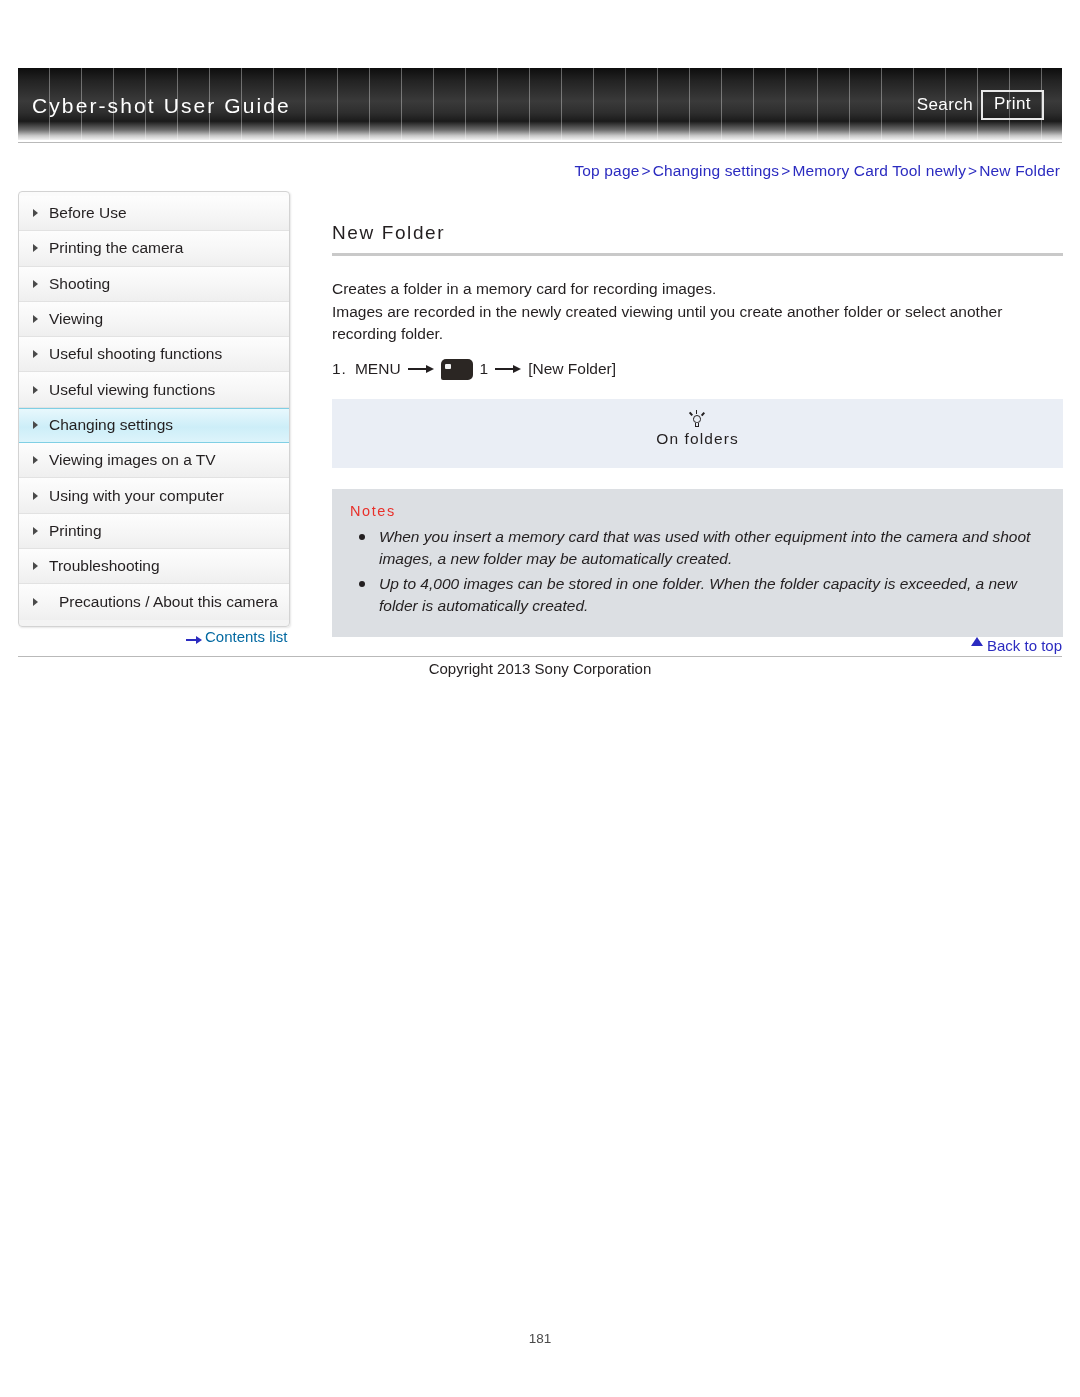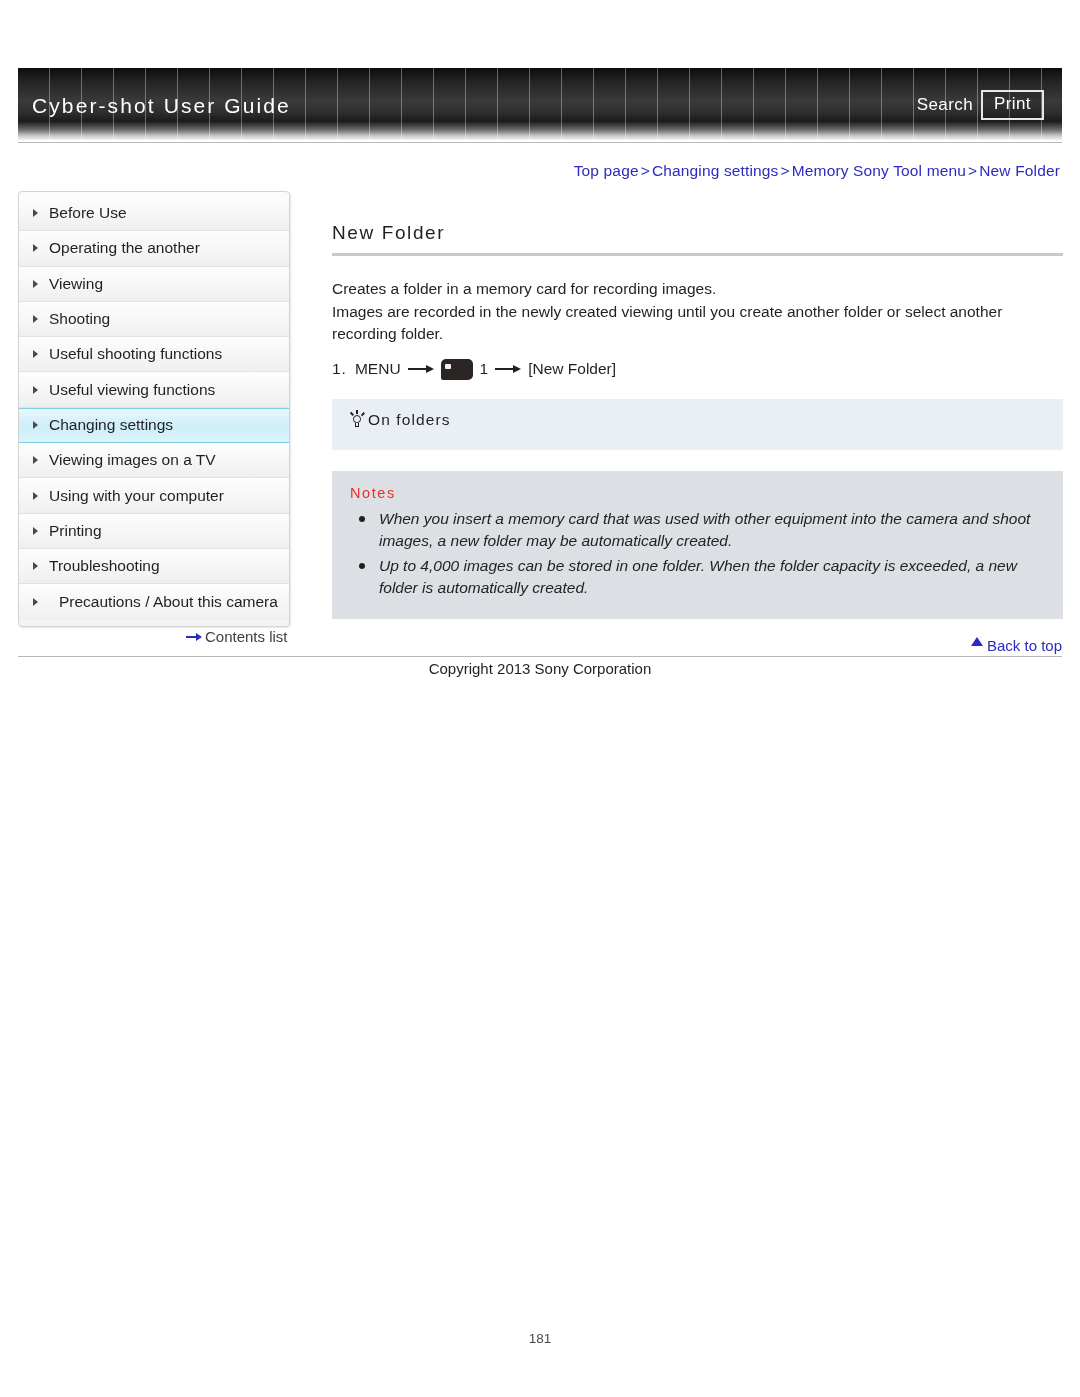--- a/index.html
+++ b/index.html
@@ -145,23 +145,23 @@
     flex: none;
   }
   .nav-label { white-space: nowrap; }
 
   
   #contents-list {
     position: absolute;
     left: 186px;
     top: 628px;
     display: flex;
-    align-items: center;
+    align-items: flex-end;
     font-size: 15px;
-    color: #404040;
+    color: #0369a1;
     cursor: pointer;
     white-space: nowrap;
   }
   .arrow-right-icon {
     position: relative;
     width: 17px;
     height: 10px;
     margin-right: 2px;
     flex: none;
   }
@@ -267,20 +267,21 @@
     padding: 11px 16px 15px 16px;
     box-sizing: border-box;
   }
   #tip-heading {
     display: flex;
     align-items: center;
     font-size: 15.5px;
     letter-spacing: 1.1px;
     color: #231f20;
     margin-bottom: 5px;
+    flex-direction: column;
   }
   .bulb-icon {
     position: relative;
     width: 18px;
     height: 20px;
     margin-right: 2px;
     flex: none;
   }
   .bulb-icon .bulb-glass {
     position: absolute;
@@ -402,39 +403,39 @@
 
 <div id="header-banner">
   <div id="header-stripes"></div>
   <div id="site-title">Cyber-shot User Guide</div>
   <a id="search-link" href="#">Search</a>
   <div id="print-button">Print</div>
 </div>
 <div id="header-bottom-rule"></div>
 
 <div id="breadcrumb">
-  <a class="crumb" href="#">Top page</a><span class="sep">&gt;</span><a class="crumb" href="#">Changing settings</a><span class="sep">&gt;</span><a class="crumb" href="#">Memory Sony Tool menu</a><span class="sep">&gt;</span><a class="crumb" href="#">New Folder</a>
+  <a class="crumb" href="#">Top page</a><span class="sep">&gt;</span><a class="crumb" href="#">Changing settings</a><span class="sep">&gt;</span><a class="crumb" href="#">Memory Card Tool newly</a><span class="sep">&gt;</span><a class="crumb" href="#">New Folder</a>
 </div>
 
 <nav id="sidebar">
   <div class="nav-item">
     <span class="tri-bullet"></span>
     <span class="nav-label">Before Use</span>
   </div>
   <div class="nav-item">
     <span class="tri-bullet"></span>
-    <span class="nav-label">Operating the another</span>
+    <span class="nav-label">Printing the camera</span>
+  </div>
+  <div class="nav-item">
+    <span class="tri-bullet"></span>
+    <span class="nav-label">Shooting</span>
   </div>
   <div class="nav-item">
     <span class="tri-bullet"></span>
     <span class="nav-label">Viewing</span>
-  </div>
-  <div class="nav-item">
-    <span class="tri-bullet"></span>
-    <span class="nav-label">Shooting</span>
   </div>
   <div class="nav-item">
     <span class="tri-bullet"></span>
     <span class="nav-label">Useful shooting functions</span>
   </div>
   <div class="nav-item">
     <span class="tri-bullet"></span>
     <span class="nav-label">Useful viewing functions</span>
   </div>
   <div class="nav-item active">

